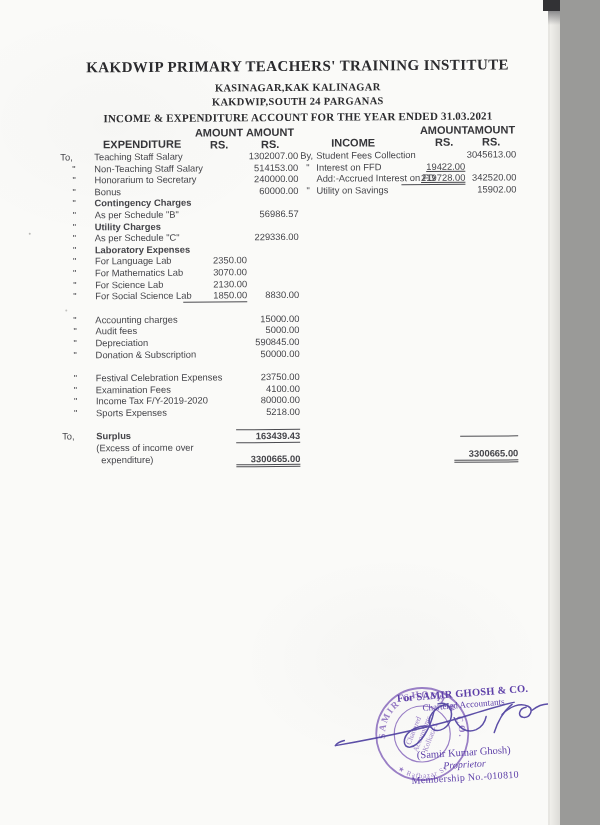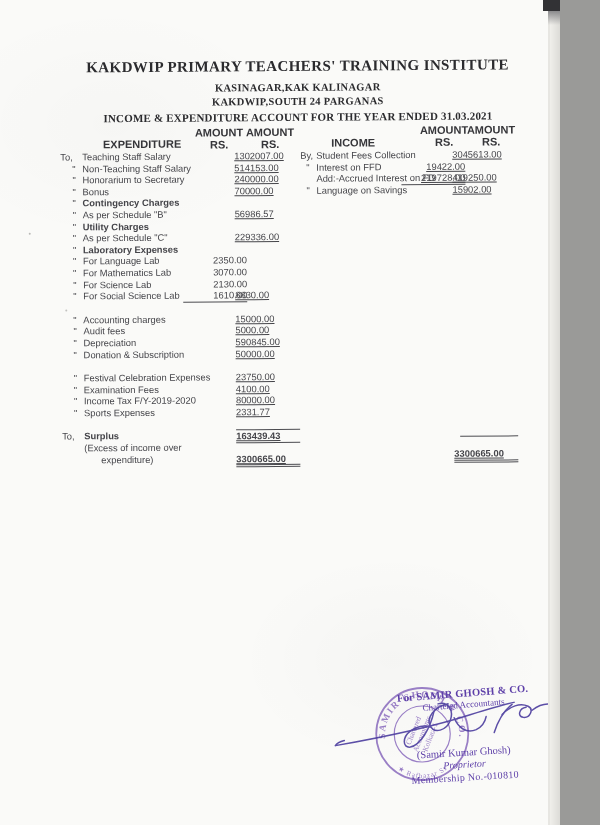--- a/index.html
+++ b/index.html
@@ -31,26 +31,26 @@
     transform:translateX(-50%);white-space:nowrap;}
 
   
   .ledger{position:absolute;top:150px;}
   .lg-left{left:60px;width:240px;}
   .lg-right{left:300px;width:218px;}
   .lrow{position:relative;height:11.6px;line-height:11.5px;font-size:9.4px;white-space:nowrap;}
   .pfx{position:absolute;left:2px;}
   .lg-left .pfx.dit{left:14px;}
   .lg-right .pfx.dit{left:8px;}
-  .lb{position:absolute;left:24px;}
+  .lb{position:absolute;left:36px;}
   .lg-right .lb{left:18px;}
   .lb.ind{left:41px;}
   .a1{position:absolute;right:52px;width:64px;text-align:right;}
   .lg-right .a1{right:51px;text-decoration:underline;}
-  .a2{position:absolute;right:0;width:64px;text-decoration:underline;}
+  .a2{position:absolute;right:0;width:64px;text-align:right;}
   .b{font-weight:bold;}
   .u{border-bottom:1px solid #4b4b50;}
   .topr{border-top:1px solid #4b4b50;}
   .dbl{border-bottom:3px double #4b4b50;}
   .rulebox{position:absolute;right:0;width:58px;height:1px;border-top:1px solid #4b4b50;}
 
   
   .sig-print{position:absolute;left:385px;top:689px;width:152px;text-align:center;
     color:#5d3fa8;font-family:"Liberation Serif", serif;transform:rotate(-4deg);}
   .sp1{font-size:10.5px;font-weight:bold;letter-spacing:.2px;}
@@ -96,21 +96,21 @@
           <span class="a2">514153.00</span>
         </div>
         <div class="lrow">
           <span class="pfx dit">"</span>
           <span class="lb">Honorarium to Secretary</span>
           <span class="a2">240000.00</span>
         </div>
         <div class="lrow">
           <span class="pfx dit">"</span>
           <span class="lb">Bonus</span>
-          <span class="a2">70000.00</span>
+          <span class="a2">60000.00</span>
         </div>
         <div class="lrow">
           <span class="pfx dit">"</span>
           <span class="lb b">Contingency Charges</span>
         </div>
         <div class="lrow">
           <span class="pfx dit">"</span>
           <span class="lb">As per Schedule "B"</span>
           <span class="a2">56986.57</span>
         </div>
@@ -138,21 +138,21 @@
           <span class="a1">3070.00</span>
         </div>
         <div class="lrow">
           <span class="pfx dit">"</span>
           <span class="lb">For Science Lab</span>
           <span class="a1">2130.00</span>
         </div>
         <div class="lrow">
           <span class="pfx dit">"</span>
           <span class="lb">For Social Science Lab</span>
-          <span class="a1 u">1610.00</span>
+          <span class="a1 u">1850.00</span>
           <span class="a2">8830.00</span>
         </div>
         <div style="height: 12px;"></div>
         <div class="lrow">
           <span class="pfx dit">"</span>
           <span class="lb">Accounting charges</span>
           <span class="a2">15000.00</span>
         </div>
         <div class="lrow">
           <span class="pfx dit">"</span>
@@ -181,21 +181,21 @@
           <span class="a2">4100.00</span>
         </div>
         <div class="lrow">
           <span class="pfx dit">"</span>
           <span class="lb">Income Tax F/Y-2019-2020</span>
           <span class="a2">80000.00</span>
         </div>
         <div class="lrow">
           <span class="pfx dit">"</span>
           <span class="lb">Sports Expenses</span>
-          <span class="a2">2331.77</span>
+          <span class="a2">5218.00</span>
         </div>
         <div style="height: 12px;"></div>
         <div class="lrow">
           <span class="pfx">To,</span>
           <span class="lb b">Surplus</span>
           <span class="a2 b topr u">163439.43</span>
         </div>
         <div class="lrow">
           <span class="lb">(Excess of income over</span>
         </div>
@@ -211,25 +211,25 @@
           <span class="a2">3045613.00</span>
         </div>
         <div class="lrow">
           <span class="pfx dit">"</span>
           <span class="lb">Interest on FFD</span>
           <span class="a1">19422.00</span>
         </div>
         <div class="lrow">
           <span class="lb">Add:-Accrued Interest on FD</span>
           <span class="a1 u">219728.00</span>
-          <span class="a2">419250.00</span>
-        </div>
-        <div class="lrow">
-          <span class="pfx dit">"</span>
-          <span class="lb">Language on Savings</span>
+          <span class="a2">342520.00</span>
+        </div>
+        <div class="lrow">
+          <span class="pfx dit">"</span>
+          <span class="lb">Utility on Savings</span>
           <span class="a2">15902.00</span>
         </div>
         <div style="height: 241px;"></div>
         <div class="lrow" style="height: 2px;">
           <span class="rulebox"></span>
         </div>
         <div style="height: 10px;"></div>
         <div class="lrow">
           <span class="a2 b dbl">3300665.00</span>
         </div>

